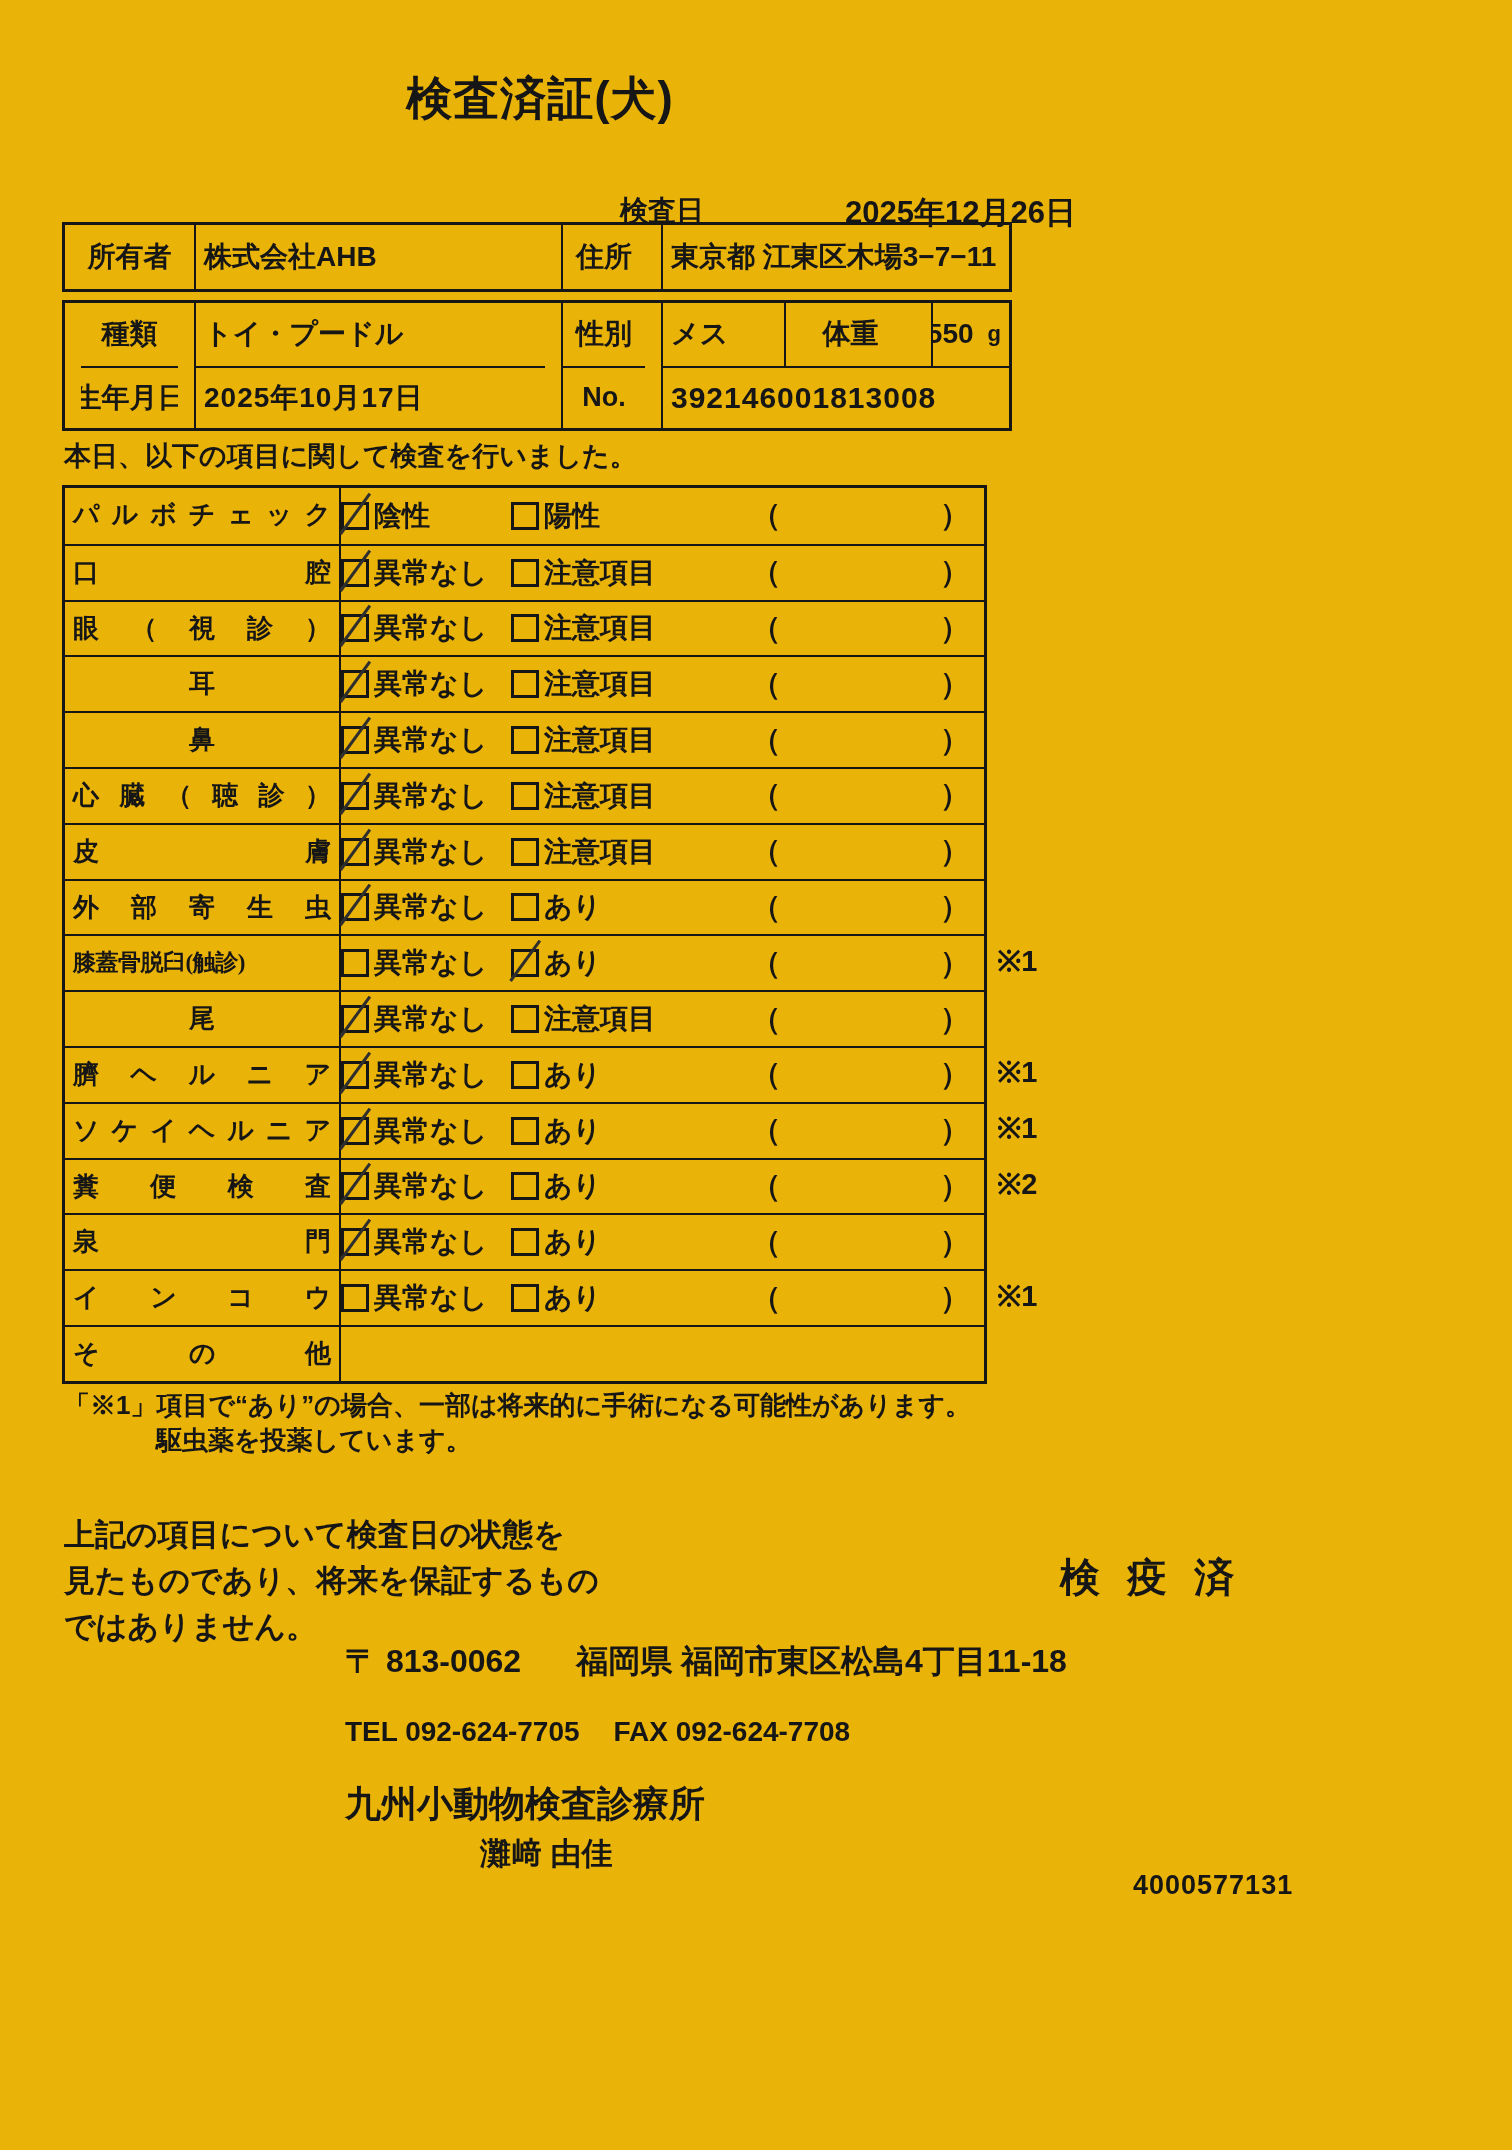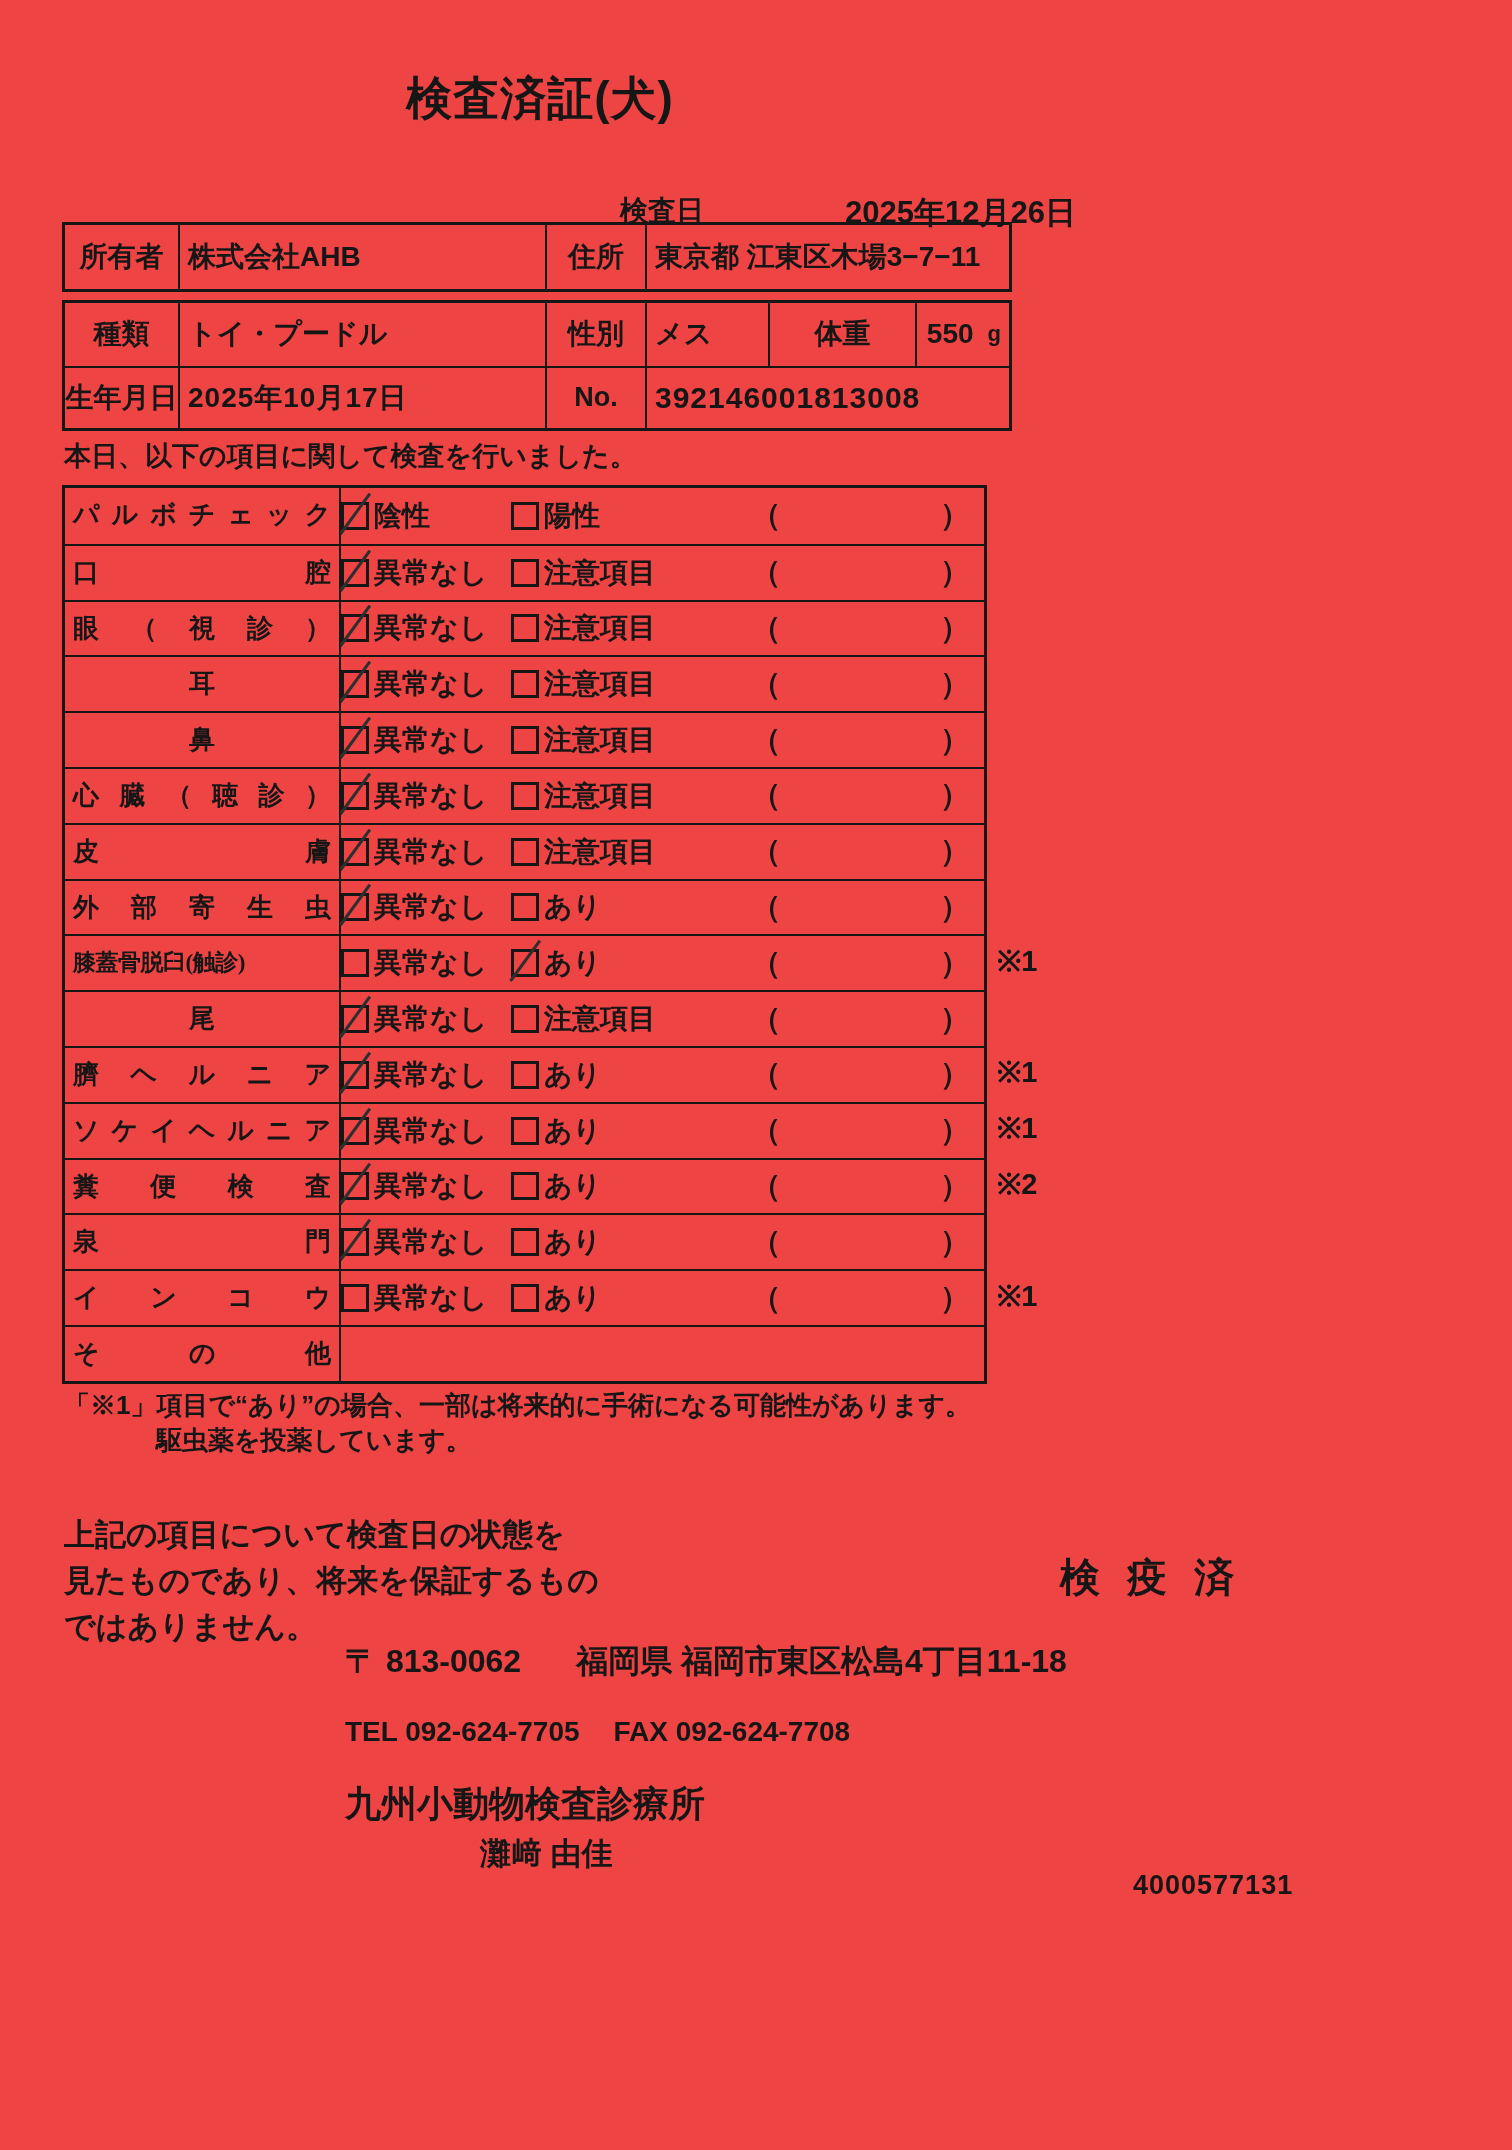--- a/index.html
+++ b/index.html
@@ -1,32 +1,32 @@
 <!DOCTYPE html>
 <html><head>
 <meta charset="utf-8">
 <style>
   html,body { margin:0; padding:0; background:#e8e8e8; }
   .page {
     position:relative; width:1512px; height:2150px; margin:0 auto;
-    background:#ef4444; color:#161616;
+    background:#eab308; color:#161616;
     font-family:"Liberation Sans", sans-serif; font-weight:bold;
     overflow:hidden;
   }
   
   .title { position:absolute; top:68px; left:0; width:1080px; text-align:center;
            font-size:46px; letter-spacing:1px; }
   .exam-date-label { position:absolute; top:192px; left:620px; font-size:28px; }
   .exam-date-value { position:absolute; top:192px; left:845px; font-size:31px; }
 
   
   .tbl { position:absolute; left:62px; width:950px; border:3px solid #161616;
          display:grid; font-size:28px; box-sizing:border-box; }
   .tbl .cell { display:flex; align-items:center; box-sizing:border-box;
-               padding:0 8px; overflow:hidden; white-space:nowrap; }
+               padding:0 8px; overflow:hidden; white-space:nowrap;margin-left:16px; }
   .tbl .lab  { justify-content:center; }
   .tbl .bl   { border-left:2.5px solid #161616; }
   .tbl .bt   { border-top:2.5px solid #161616; }
   .tbl1 { top:222px; height:70px; grid-template-columns:113px 367px 100px 1fr; }
   .tbl2 { top:300px; height:131px;
           grid-template-columns:113px 367px 100px 123px 147px 1fr;
           grid-template-rows:1fr 1fr; }
   .weight-cell { justify-content:flex-end; padding-right:12px; }
   .weight-unit { font-size:22px; margin-left:14px; }
   .no-cell { justify-content:center; font-size:27px; }

